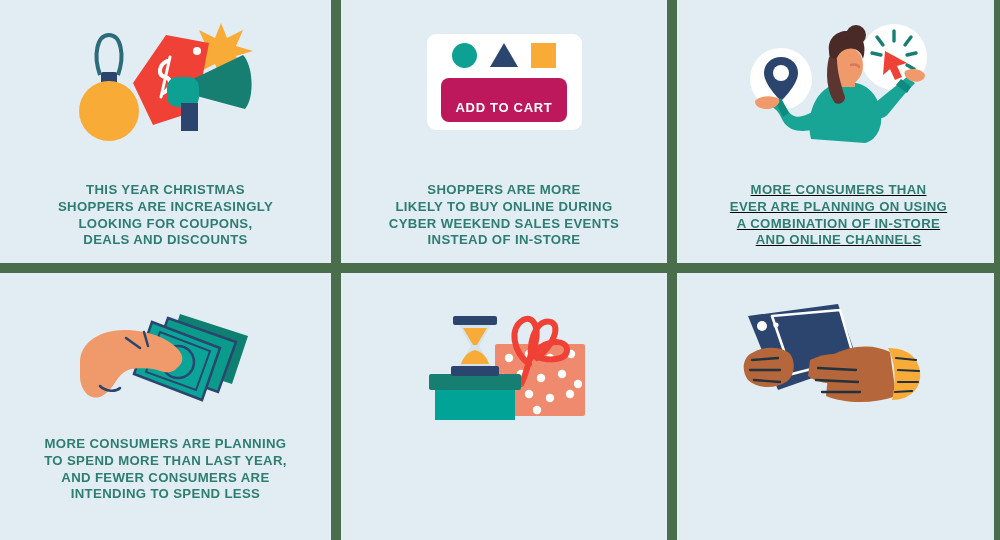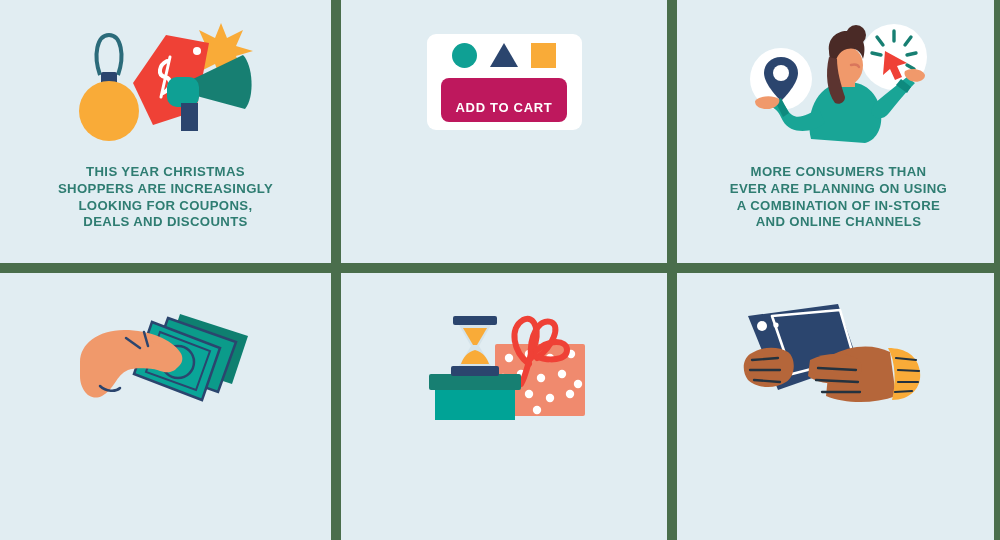--- a/index.html
+++ b/index.html
@@ -35,39 +35,39 @@
     grid-template-rows:263px 10px 267px;
   }
   .cell{
     display:flex;flex-direction:column;
     align-items:center;justify-content:flex-start;
     position:relative;
     overflow:hidden;
   }
   .cell.c1{grid-column:1;}
   .cell.c2{grid-column:3;}
-  .cell.c3{grid-column:5;}
+  .cell.c3{grid-column:5;text-decoration:underline;}
   .cell.r1{grid-row:1;}
   .cell.r2{grid-row:3;}
   .art{
     height:140px;width:100%;
     display:flex;align-items:center;justify-content:center;
     margin-top:12px;
   }
   .cell.r2 .art{margin-top:18px;height:135px;}
   .caption{
     color:#2f7d72;
     font-weight:bold;
     font-size:13.2px;
     line-height:16.8px;
     letter-spacing:0.35px;
     text-align:center;
     text-transform:uppercase;
     padding:0 14px;
-    margin-top:12px;
+    margin-top:30px;
     white-space:pre-line;
   }
   .cell.r2 .caption{margin-top:10px;}
   
   .cart-card{
     width:155px;height:96px;
     background:#ffffff;
     border-radius:9px;
     display:flex;flex-direction:column;
     align-items:center;justify-content:center;
@@ -132,20 +132,24 @@
       <div class="art">
         <div class="cart-card">
           <div class="shape-row">
             <span class="sh-circle"></span>
             <span class="sh-triangle"></span>
             <span class="sh-square"></span>
           </div>
           <button class="cart-btn">ADD TO CART</button>
         </div>
       </div>
+      <div class="caption">SHOPPERS ARE MORE
+LIKELY TO BUY ONLINE DURING
+CYBER WEEKEND SALES EVENTS
+INSTEAD OF IN-STORE</div>
     </div>
 
     <div class="cell" style="grid-column:4;grid-row:1;"></div>
 
     <div class="cell c3 r1">
       <div class="art">
         <svg width="200" height="130" viewBox="0 0 200 130">
 
           <circle cx="155" cy="40" r="33" fill="#ffffff"></circle>
           <g stroke="#177f72" stroke-width="3.4" stroke-linecap="round">
@@ -205,20 +209,24 @@
           <circle cx="110" cy="66" r="16" fill="none" stroke="#2b456e" stroke-width="2.5"></circle>
 
           <path d="M12 66 C12 48 30 34 56 34 C82 34 104 44 112 56 C118 64 112 74 100 74 C88 74 70 70 60 74 C48 79 46 94 34 100 C22 106 12 94 12 80 Z" fill="#f0996b"></path>
 
           <path d="M72 44 C86 44 104 52 110 62 C114 70 106 78 96 76 C86 74 72 66 68 56 C66 48 68 44 72 44 Z" fill="#f0996b"></path>
           <path d="M58 42 L72 52" stroke="#2b456e" stroke-width="2.5" stroke-linecap="round"></path>
           <path d="M76 36 L80 50" stroke="#2b456e" stroke-width="2.5" stroke-linecap="round"></path>
           <path d="M32 90 C38 96 48 96 52 92" stroke="#2b456e" stroke-width="2.5" fill="none" stroke-linecap="round"></path>
         </svg>
       </div>
+      <div class="caption">MORE CONSUMERS ARE PLANNING
+TO SPEND MORE THAN LAST YEAR,
+AND FEWER CONSUMERS ARE
+INTENDING TO SPEND LESS</div>
     </div>
 
     <div class="cell" style="grid-column:2;grid-row:3;"></div>
 
     <div class="cell c2 r2">
       <div class="art">
         <svg width="175" height="125" viewBox="0 0 175 125">
 
           <rect x="78" y="48" width="90" height="72" rx="2" fill="#f08a6e"></rect>
           <g fill="#ffffff">

